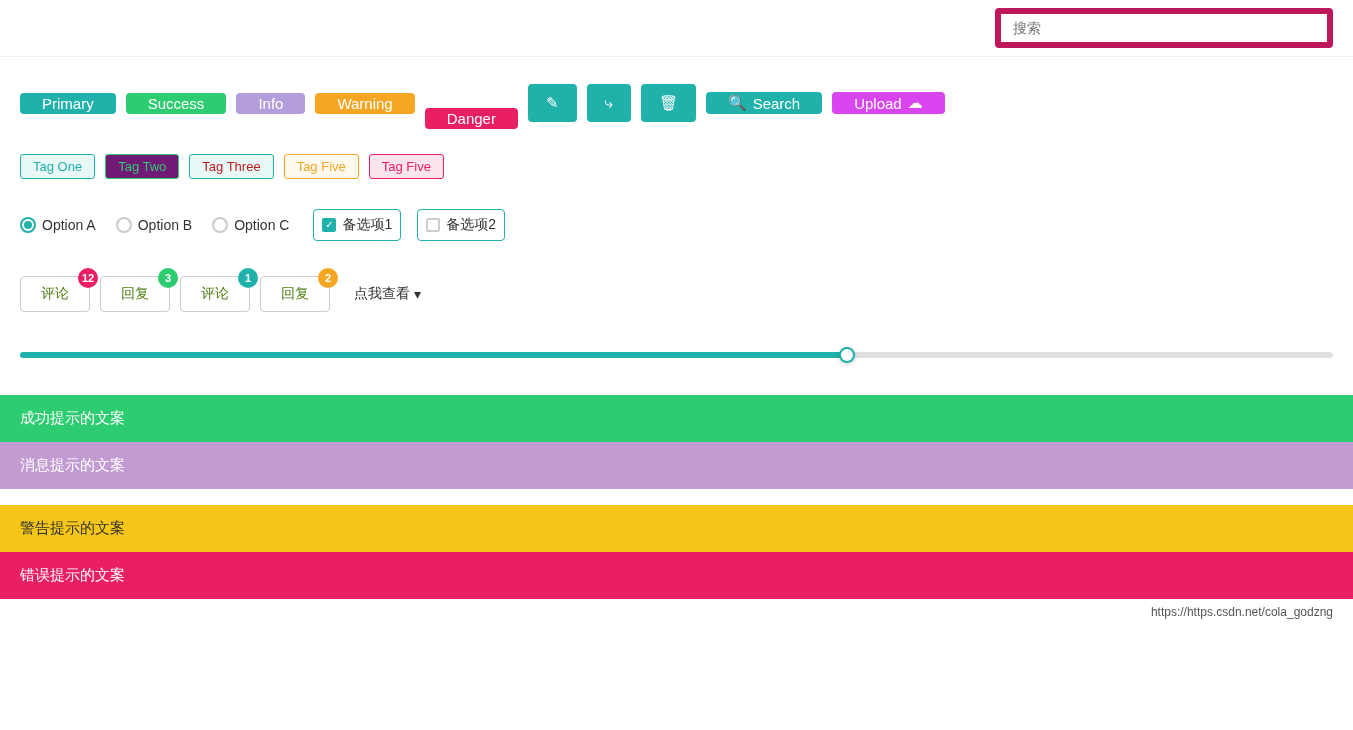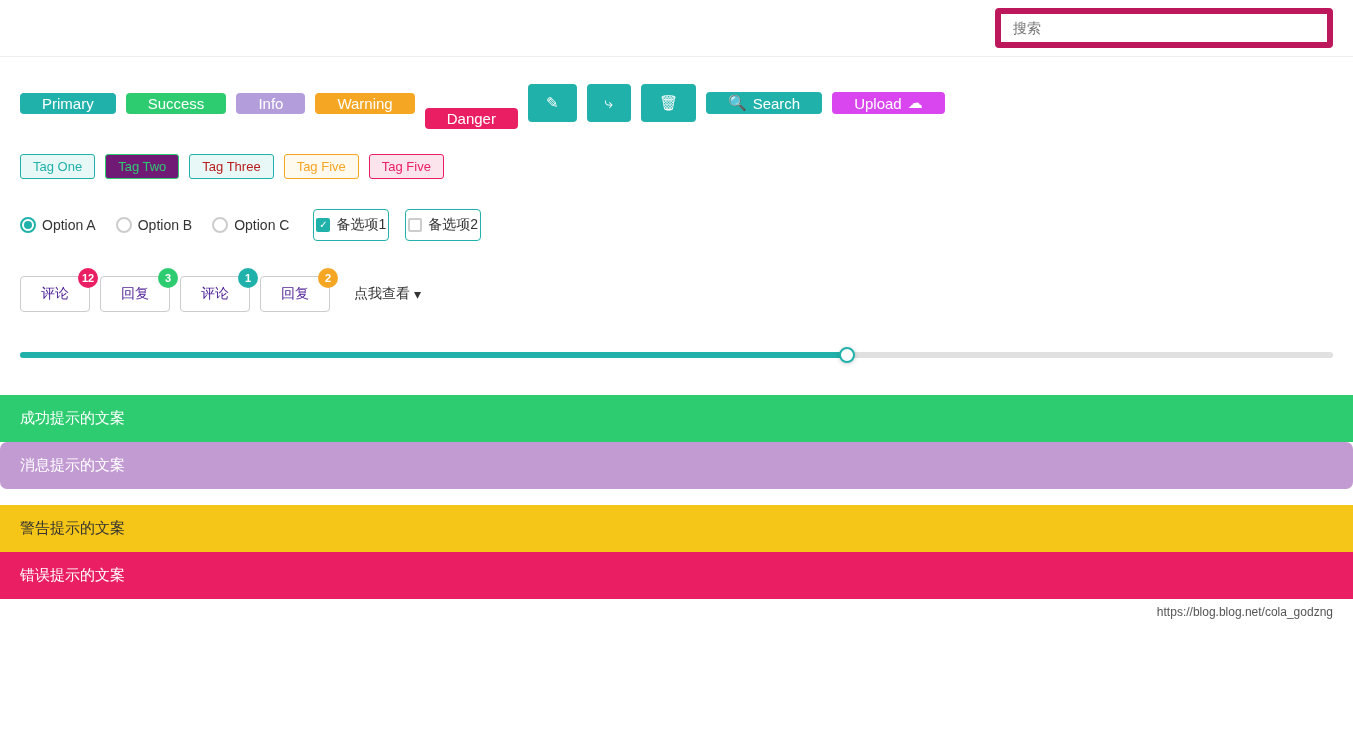--- a/index.html
+++ b/index.html
@@ -129,21 +129,21 @@
     .checkbox-group {
       display: flex;
       gap: 16px;
       align-items: center;
     }
 
     .checkbox-item {
       display: flex;
       align-items: center;
       gap: 6px;
-      padding: 6px 2px;
+      padding: 6px 8px;
       border: 1px solid #20b2aa;
       border-radius: 4px;
       cursor: pointer;
     }
     .checkbox-item.checked {
       border-color: #20b2aa;
     }
 
     .checkbox-box {
       width: 14px;
@@ -180,21 +180,21 @@
       display: inline-block;
     }
 
     .badge-btn {
       padding: 8px 20px;
       border: 1px solid #ccc;
       border-radius: 4px;
       background: #fff;
       cursor: pointer;
       font-size: 14px;
-      color: #4c1d95;
+      color: #4d7c0f;
       font-family: Liberation Mono, monospace;
     }
 
     .badge {
       position: absolute;
       top: -8px;
       right: -8px;
       border-radius: 50%;
       width: 20px;
       height: 20px;
@@ -263,21 +263,21 @@
       padding: 12px 0 0 0;
     }
 
     .alert-bar {
       padding: 14px 20px;
       font-size: 15px;
       color: #fff;
       font-weight: 400;
     }
     .alert-success { background: #2ecc71; }
-    .alert-info    { background: #c39bd3; border-radius: 7px; }
+    .alert-info    { background: #c39bd3; }
     .alert-warning { background: #f5c518; color: #333; margin-top: 16px; }
     .alert-danger  { background: #e91e63; }
 
     
     .footer-link {
       text-align: right;
       padding: 6px 20px;
       font-size: 12px;
       color: #555;
     }
@@ -386,14 +386,14 @@
 </div>
 
 <div class="alerts-section">
   <div class="alert-bar alert-success">成功提示的文案</div>
   <div class="alert-bar alert-info">消息提示的文案</div>
   <div class="alert-bar alert-warning">警告提示的文案</div>
   <div class="alert-bar alert-danger">错误提示的文案</div>
 </div>
 
 <div class="footer-link">
-  <span>https://blog.blog.net/cola_godzng</span>
+  <span>https://https.csdn.net/cola_godzng</span>
 </div>
 
 </body></html>

